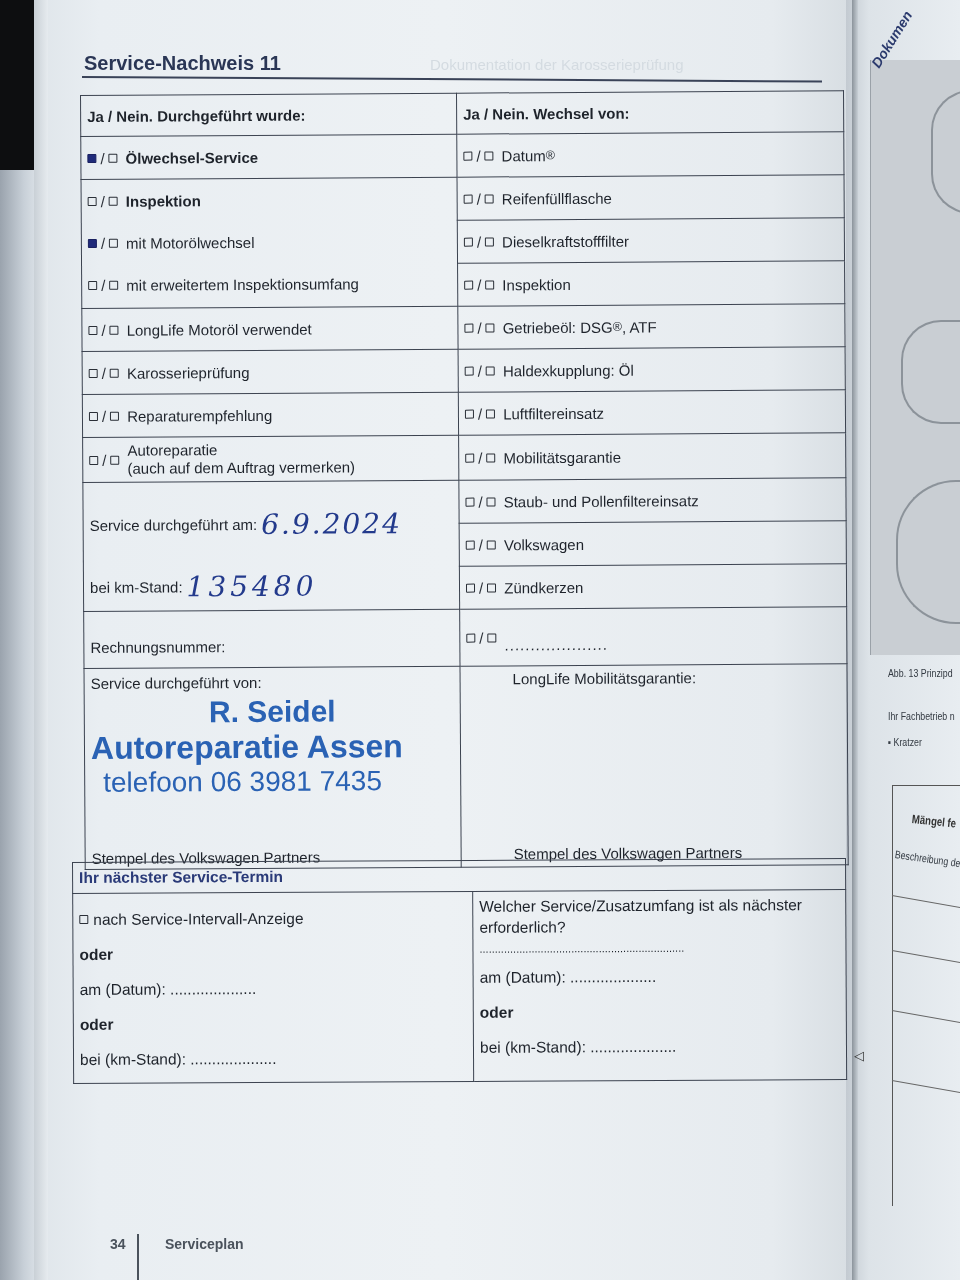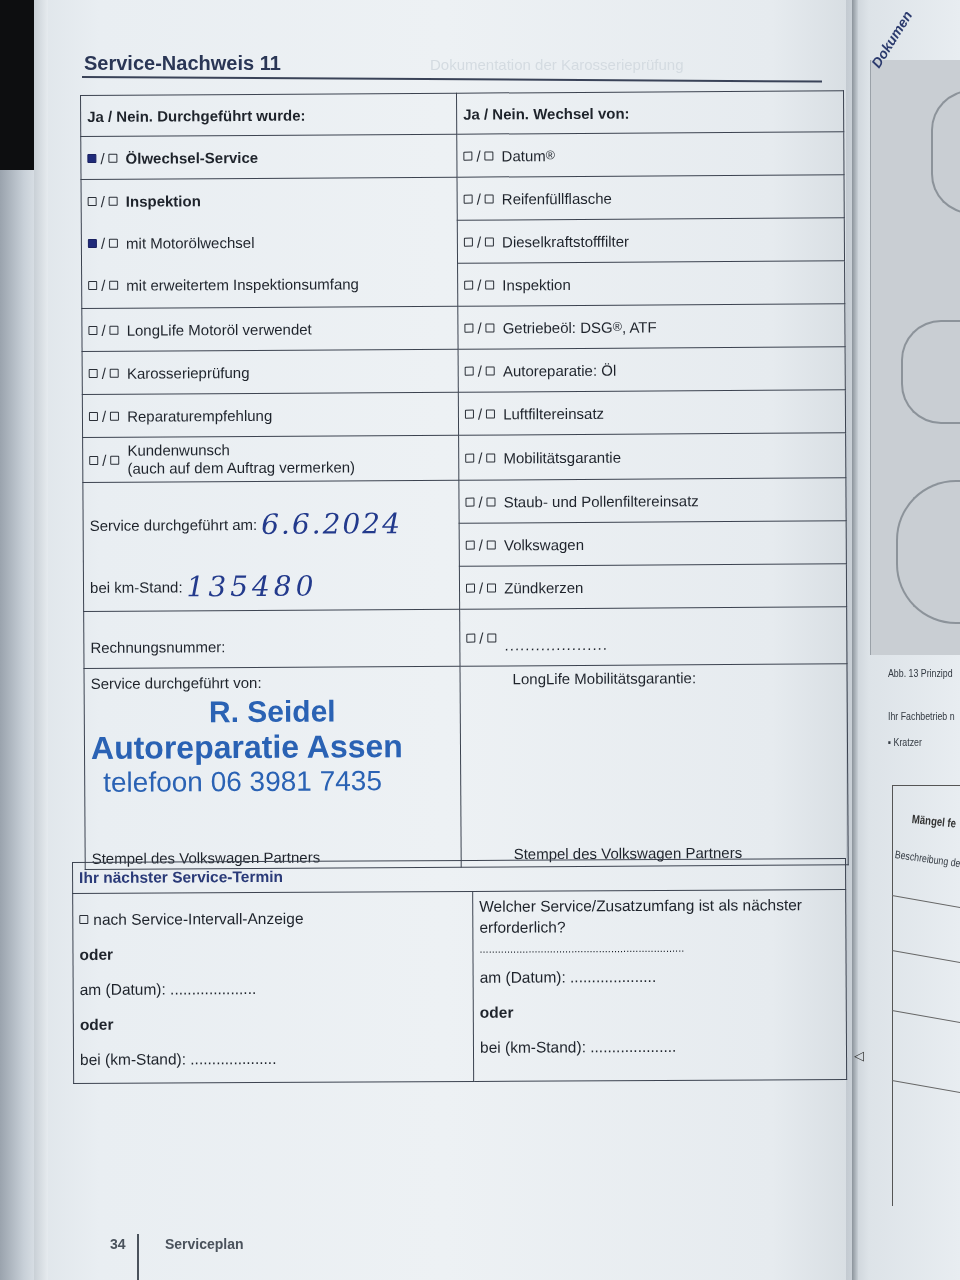--- a/index.html
+++ b/index.html
@@ -226,21 +226,21 @@
       <span>Karosserieprüfung</span>
           </div>
         </td>
     <td>
           <div class="row-l">
       <span class="cb">
               <span class="box"></span>
               <span class="slash">/</span>
               <span class="box"></span>
             </span>
-      <span>Autoreparatie: Öl</span>
+      <span>Haldexkupplung: Öl</span>
           </div>
         </td>
   </tr>
   <tr>
     <td class="left">
           <div class="row-l">
       <span class="cb">
               <span class="box"></span>
               <span class="slash">/</span>
               <span class="box"></span>
@@ -260,39 +260,39 @@
         </td>
   </tr>
   <tr>
     <td class="left">
           <div class="row-l" style="height:44px;">
       <span class="cb">
               <span class="box"></span>
               <span class="slash">/</span>
               <span class="box"></span>
             </span>
-      <span style="line-height:18px;"><span>Kundenwunsch</span><br><span>(auch auf dem Auftrag vermerken)</span></span>
+      <span style="line-height:18px;"><span>Autoreparatie</span><br><span>(auch auf dem Auftrag vermerken)</span></span>
           </div>
         </td>
     <td>
           <div class="row-l" style="height:44px;">
       <span class="cb">
               <span class="box"></span>
               <span class="slash">/</span>
               <span class="box"></span>
             </span>
       <span>Mobilitätsgarantie</span>
           </div>
         </td>
   </tr>
   <tr>
     <td class="left" rowspan="3" style="vertical-align:top;">
       <div style="height:84px;display:flex;align-items:center;">
         <span>Service durchgeführt am:</span>
-        <span class="hand">6.6.2024</span>
+        <span class="hand">6.9.2024</span>
       </div>
       <div style="height:40px;display:flex;align-items:center;">
         <span>bei km-Stand:</span>
         <span class="hand" style="letter-spacing:4px;">135480</span>
       </div>
     </td>
     <td>
           <div class="row-l">
       <span class="cb">
               <span class="box"></span>

